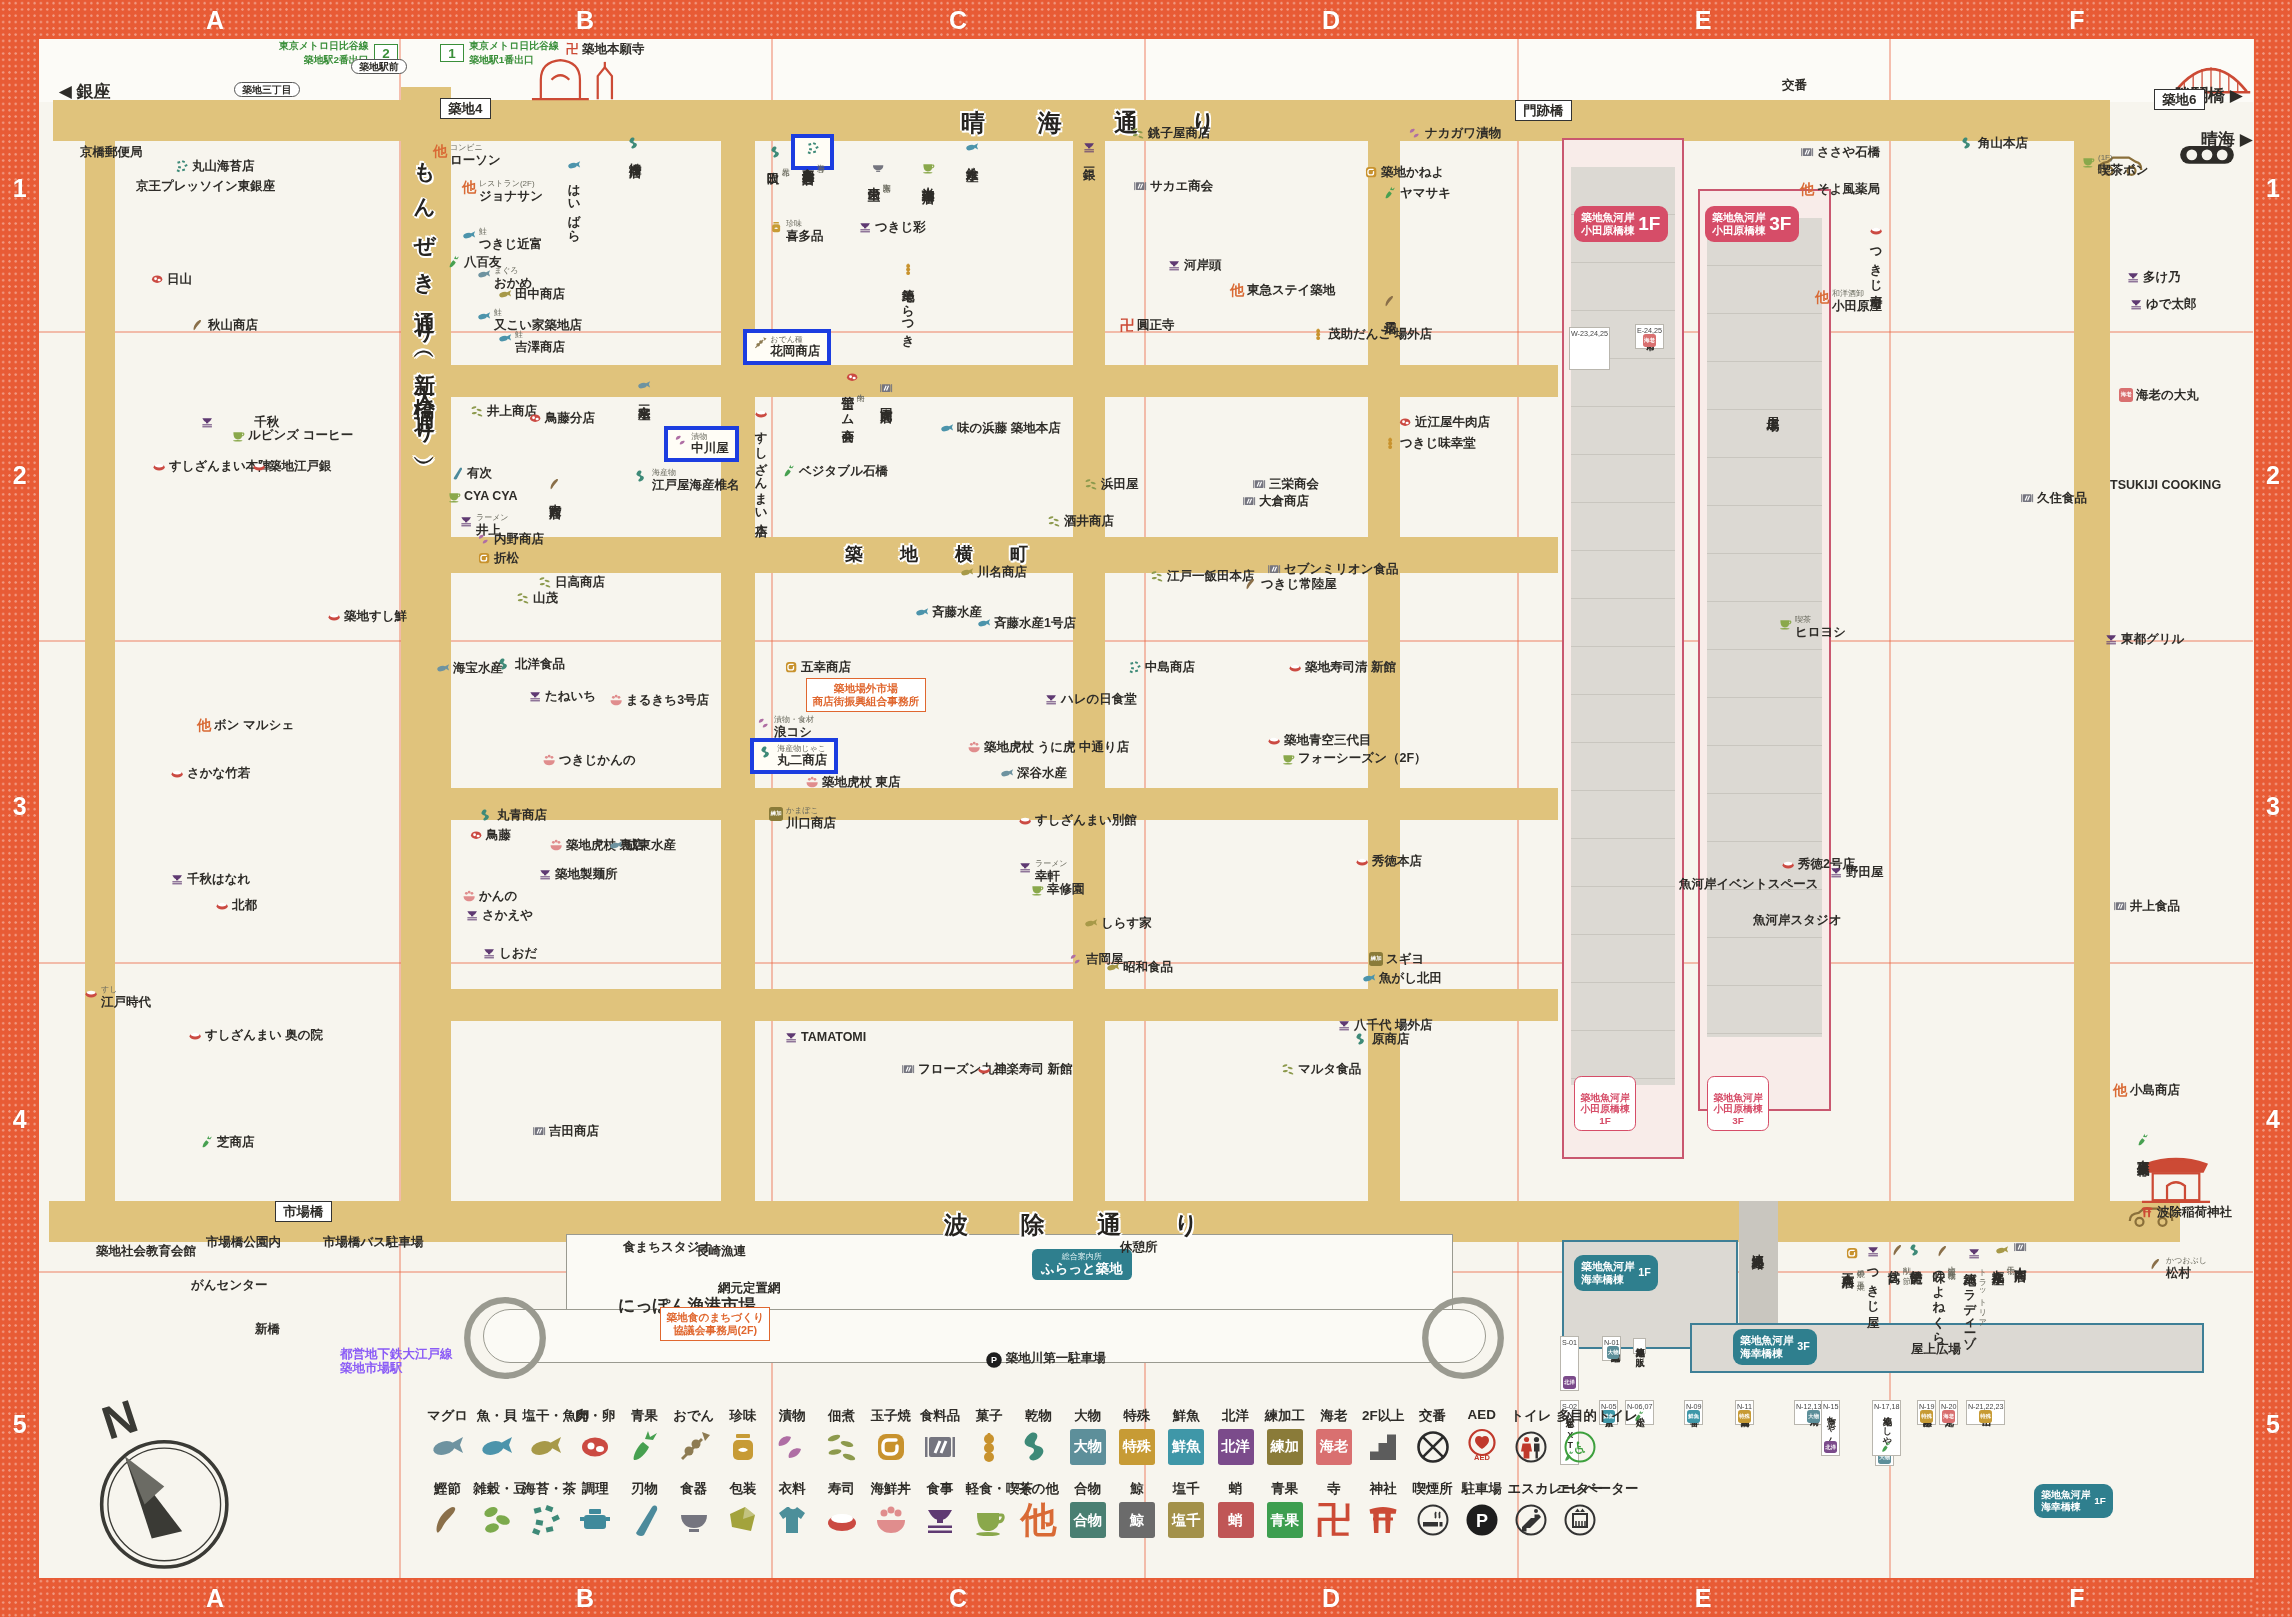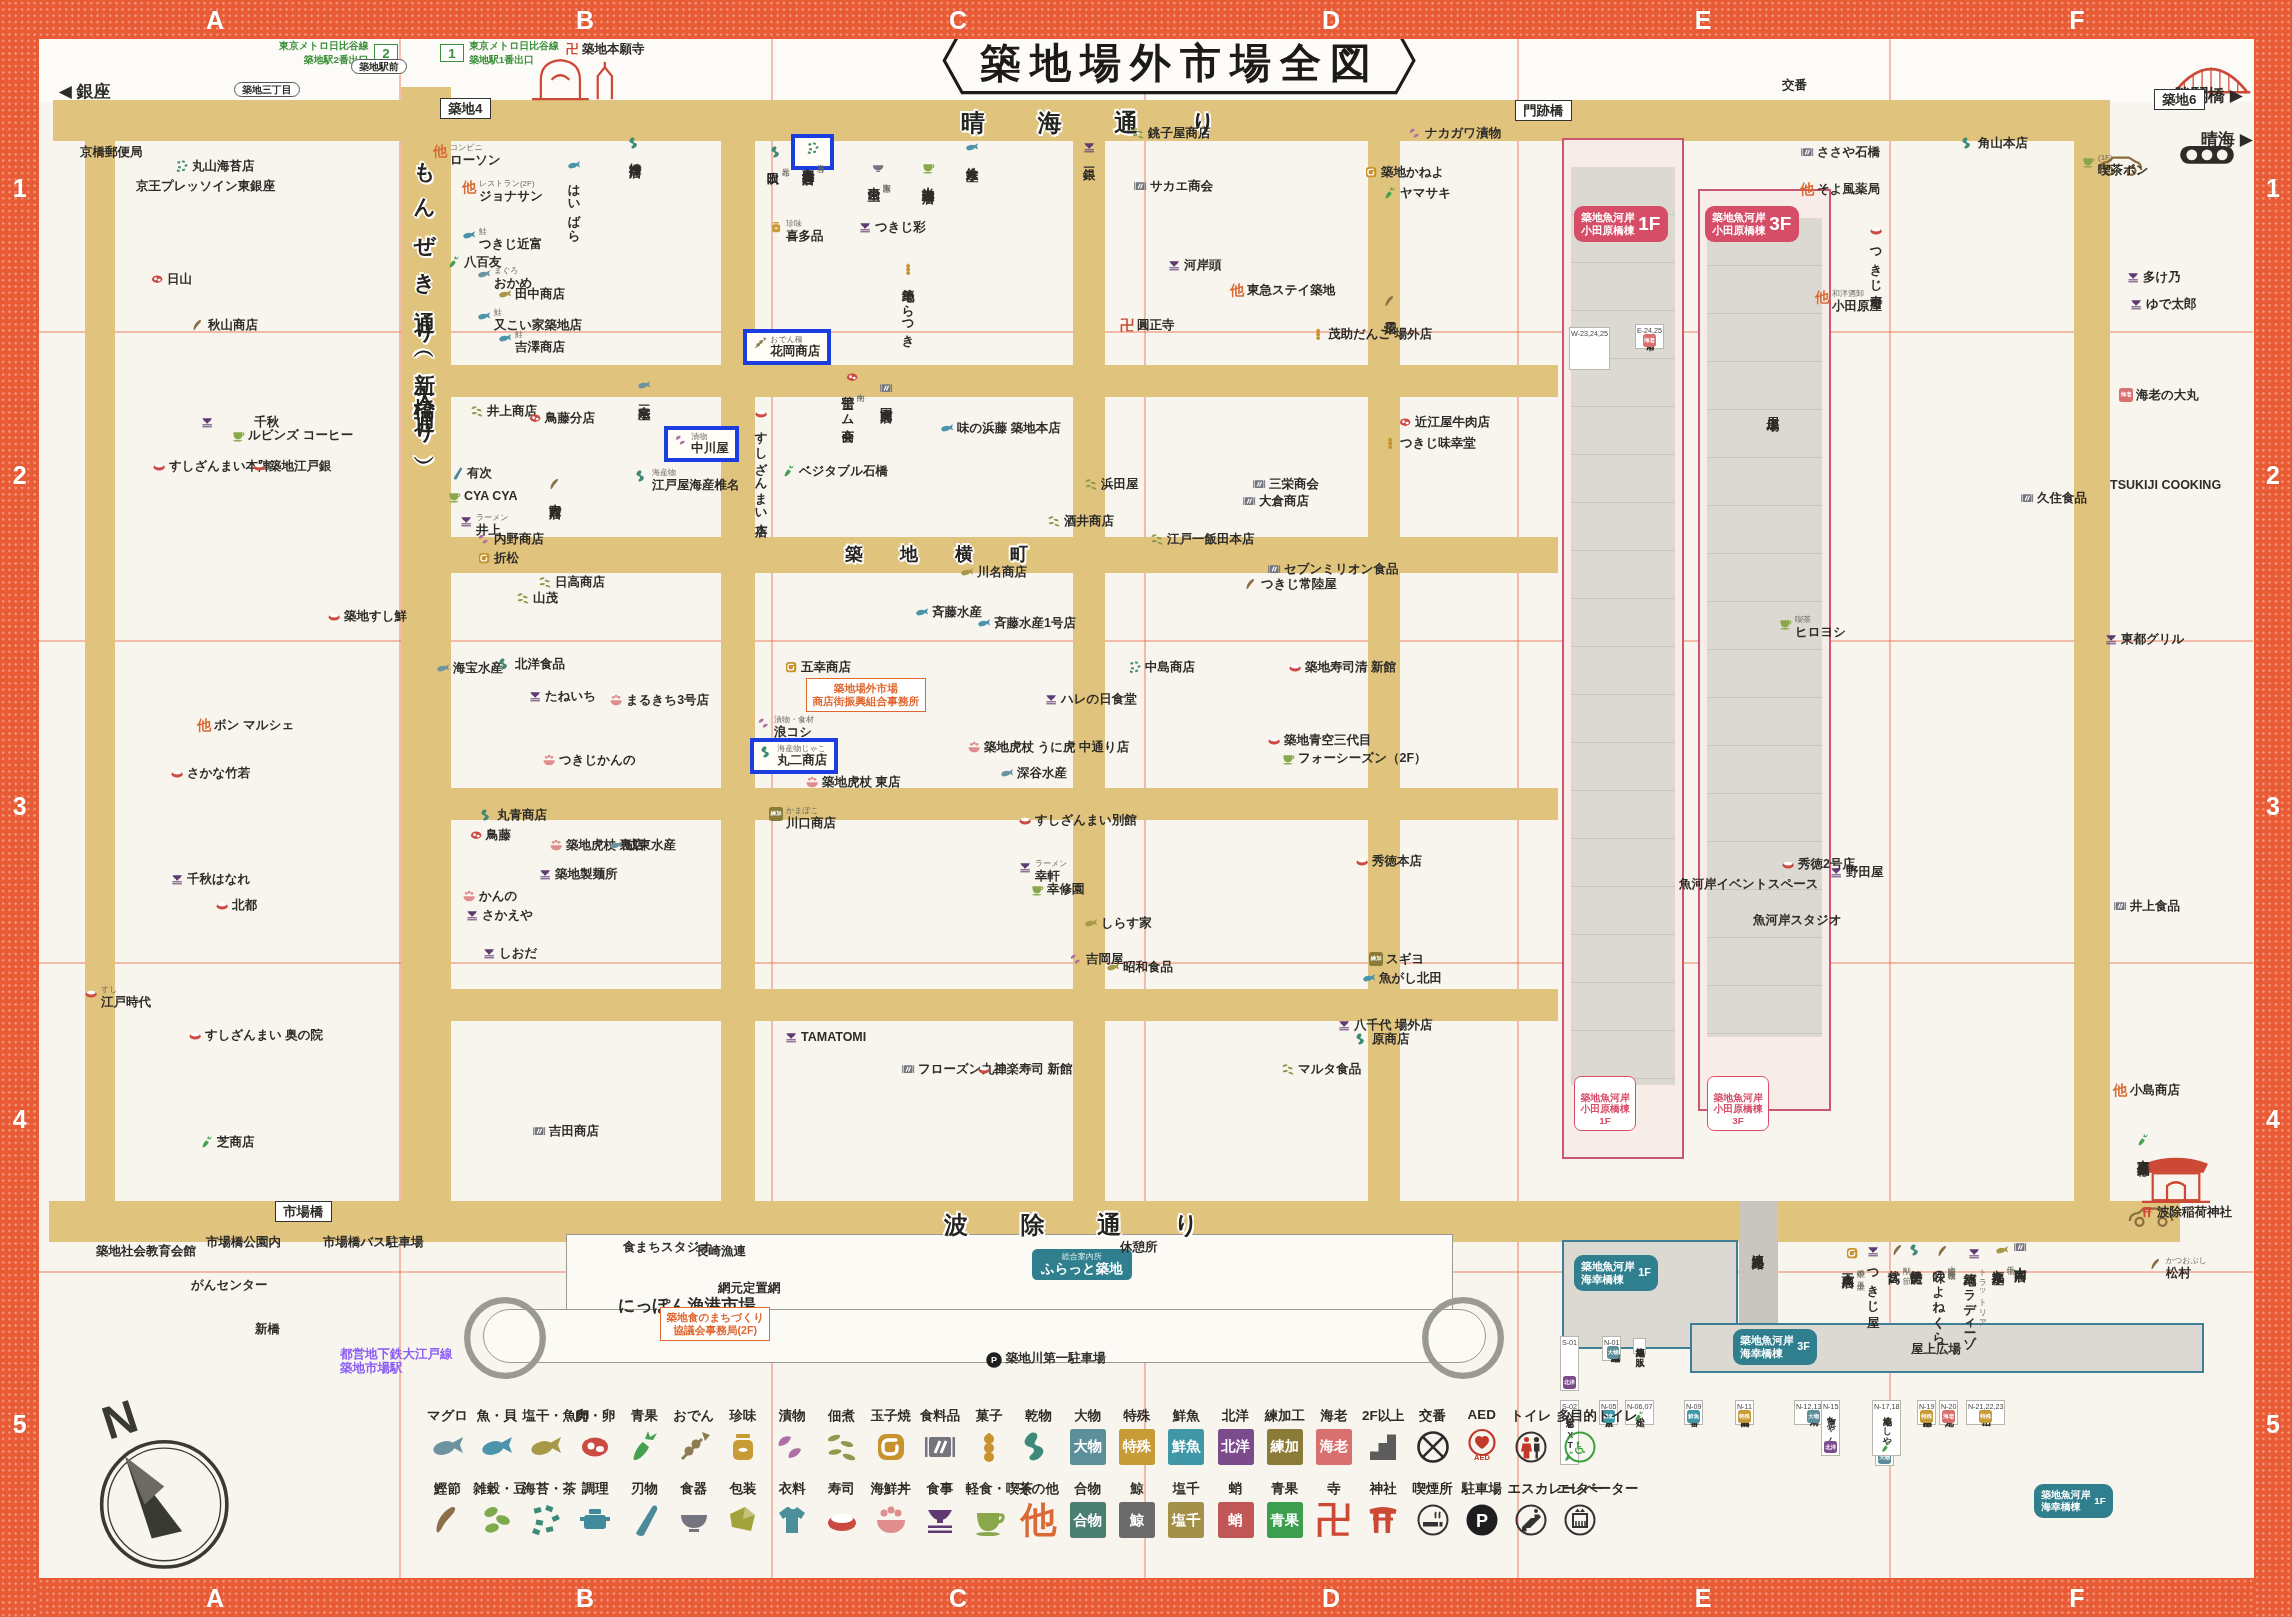--- a/index.html
+++ b/index.html
@@ -134,26 +134,20 @@
         <div class="gridline" style="left: 732px; top: 0px; width: 1.8px; height: 1539px;"></div>
         <div class="gridline" style="left: 1105px; top: 0px; width: 1.8px; height: 1539px;"></div>
         <div class="gridline" style="left: 1478px; top: 0px; width: 1.8px; height: 1539px;"></div>
         <div class="gridline" style="left: 1850px; top: 0px; width: 1.8px; height: 1539px;"></div>
         <div class="gridline" style="left: 0px; top: 292px; width: 2214px; height: 1.8px;"></div>
         <div class="gridline" style="left: 0px; top: 601px; width: 2214px; height: 1.8px;"></div>
         <div class="gridline" style="left: 0px; top: 923px; width: 2214px; height: 1.8px;"></div>
         <div class="gridline" style="left: 0px; top: 1232px; width: 2214px; height: 1.8px;"></div>
       </div>
 
-    <div class="banner">
-      <svg width="484" height="75" viewBox="0 0 540 84">
-        <path d="M26 6 H512 L532 42 L512 78 H26 L6 42 Z" fill="#fdfcf8" stroke="#1d1b18" stroke-width="3.5"></path>
-      </svg>
-      <span class="btxt">築地場外市場全図</span>
-    </div>
 
     <div style="position:absolute;left:240px;top:0px;z-index:6;display:flex;gap:5.4px;align-items:center;">
       <span class="green" style="font-size:9.9px;font-weight:bold;text-align:right;white-space:pre-line;">東京メトロ日比谷線
 築地駅2番出口</span>
       <span style="border:1.8px solid #3a8f3a;color:#3a8f3a;font-weight:bold;font-size:13.4px;padding:0.9px 7.2px;background:#fff;">2</span>
     </div>
     <div style="position:absolute;left:401px;top:0px;z-index:6;display:flex;gap:5.4px;align-items:center;">
       <span style="border:1.8px solid #3a8f3a;color:#3a8f3a;font-weight:bold;font-size:13.4px;padding:0.9px 7.2px;background:#fff;">1</span>
       <span class="green" style="font-size:9.9px;font-weight:bold;white-space:pre-line;">東京メトロ日比谷線
 築地駅1番出口</span>
@@ -1080,21 +1074,21 @@
         </div>
         <div class="shop" style="left: 1213px; top: 438px;">
           <svg viewBox="0 0 36 36" width="14.3" height="14.3" style="color:#75757f;flex:none">
             <rect fill="currentColor" x="7" y="8" width="22" height="20" rx="2"></rect>
             <rect fill="currentColor" x="3" y="8" width="2.5" height="20"></rect>
             <rect fill="currentColor" x="30.5" y="8" width="2.5" height="20"></rect>
             <path stroke="#fff" stroke-width="3" fill="none" d="M13 24l5-12M19 24l5-12"></path>
           </svg>
           <span class="lbl" style="">三栄商会</span>
         </div>
-        <div class="shop" style="left: 1111px; top: 493px;">
+        <div class="shop" style="left: 1111px; top: 530px;">
           <svg viewBox="0 0 36 36" width="14.3" height="14.3" style="color:#8d9a4d;flex:none">
             <g fill="currentColor">
               <ellipse cx="10" cy="9" rx="6.5" ry="2.6" transform="rotate(-20 10 9)"></ellipse>
               <ellipse cx="23" cy="15" rx="6.5" ry="2.6" transform="rotate(15 23 15)"></ellipse>
               <ellipse cx="11" cy="23" rx="6.5" ry="2.6" transform="rotate(-10 11 23)"></ellipse>
               <ellipse cx="25" cy="28" rx="6.5" ry="2.6" transform="rotate(20 25 28)"></ellipse>
             </g>
           </svg>
           <span class="lbl" style="">江戸一飯田本店</span>
         </div>

